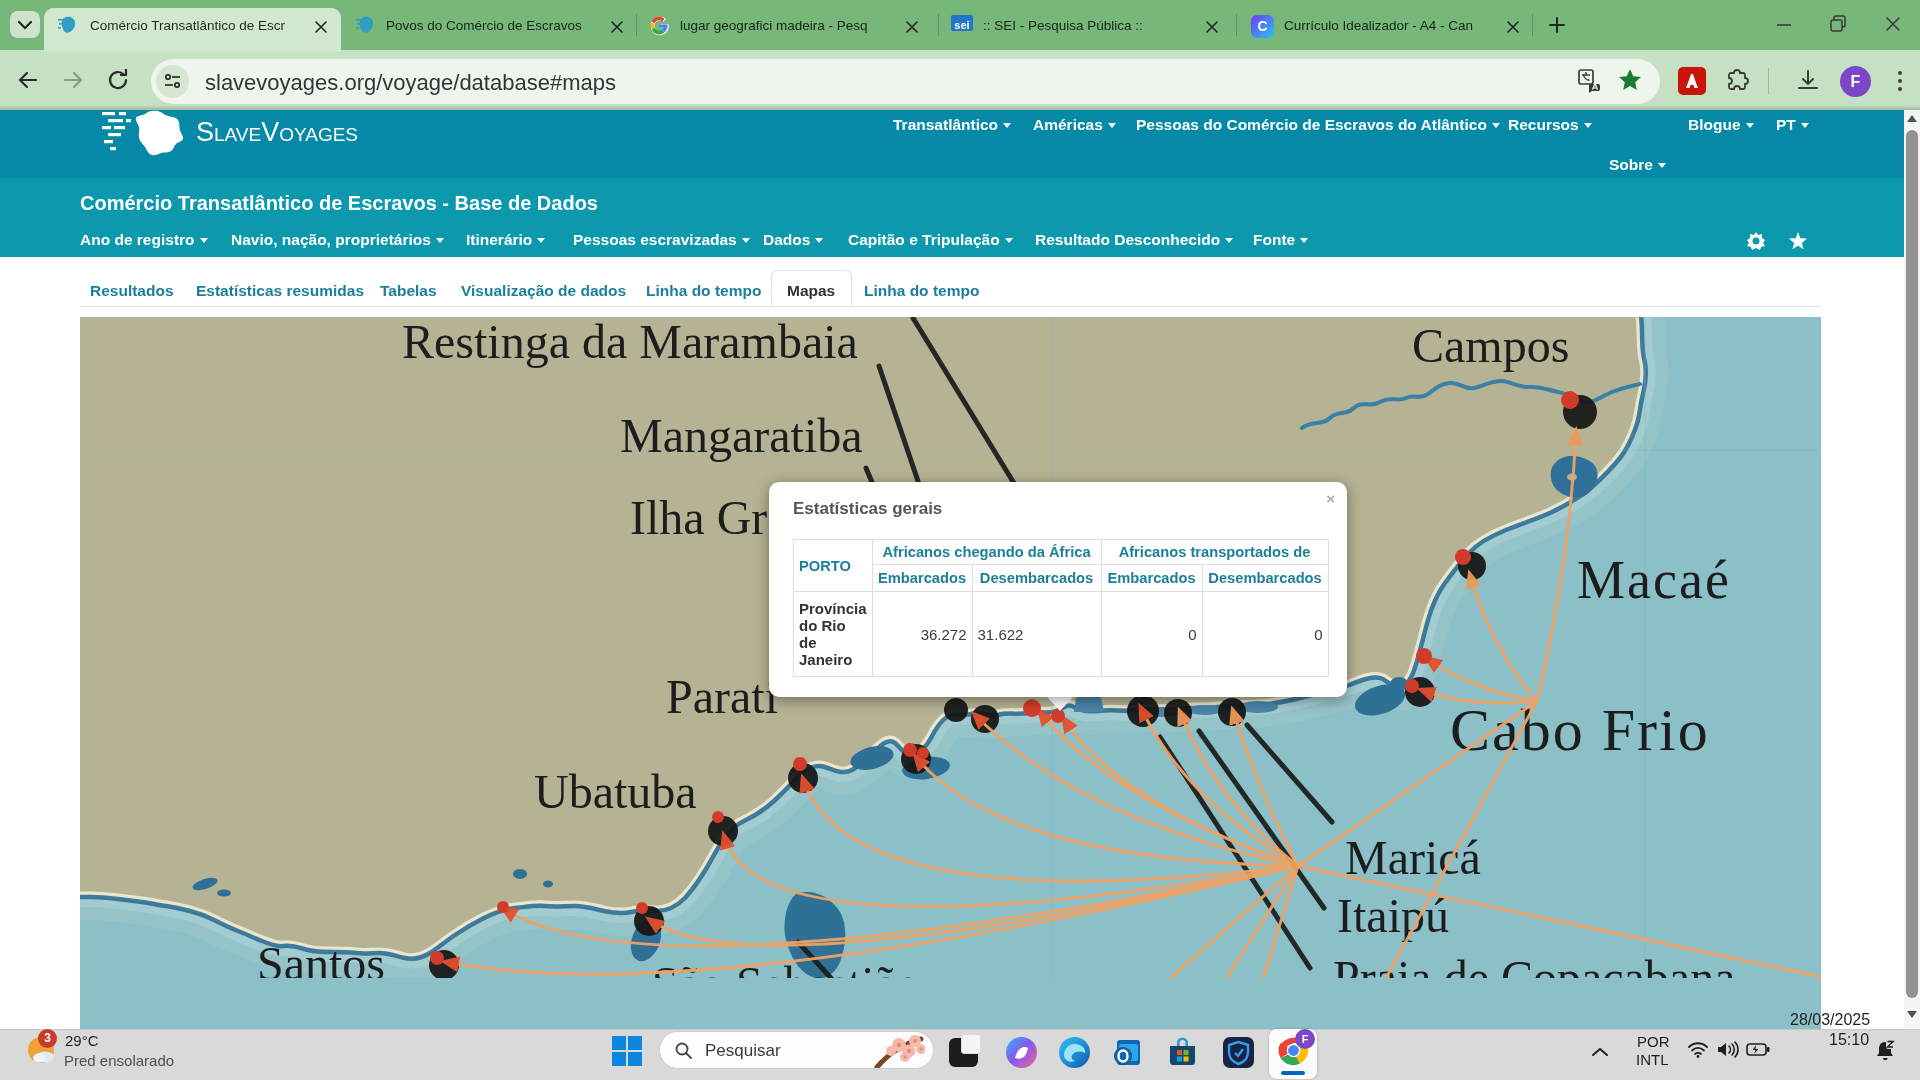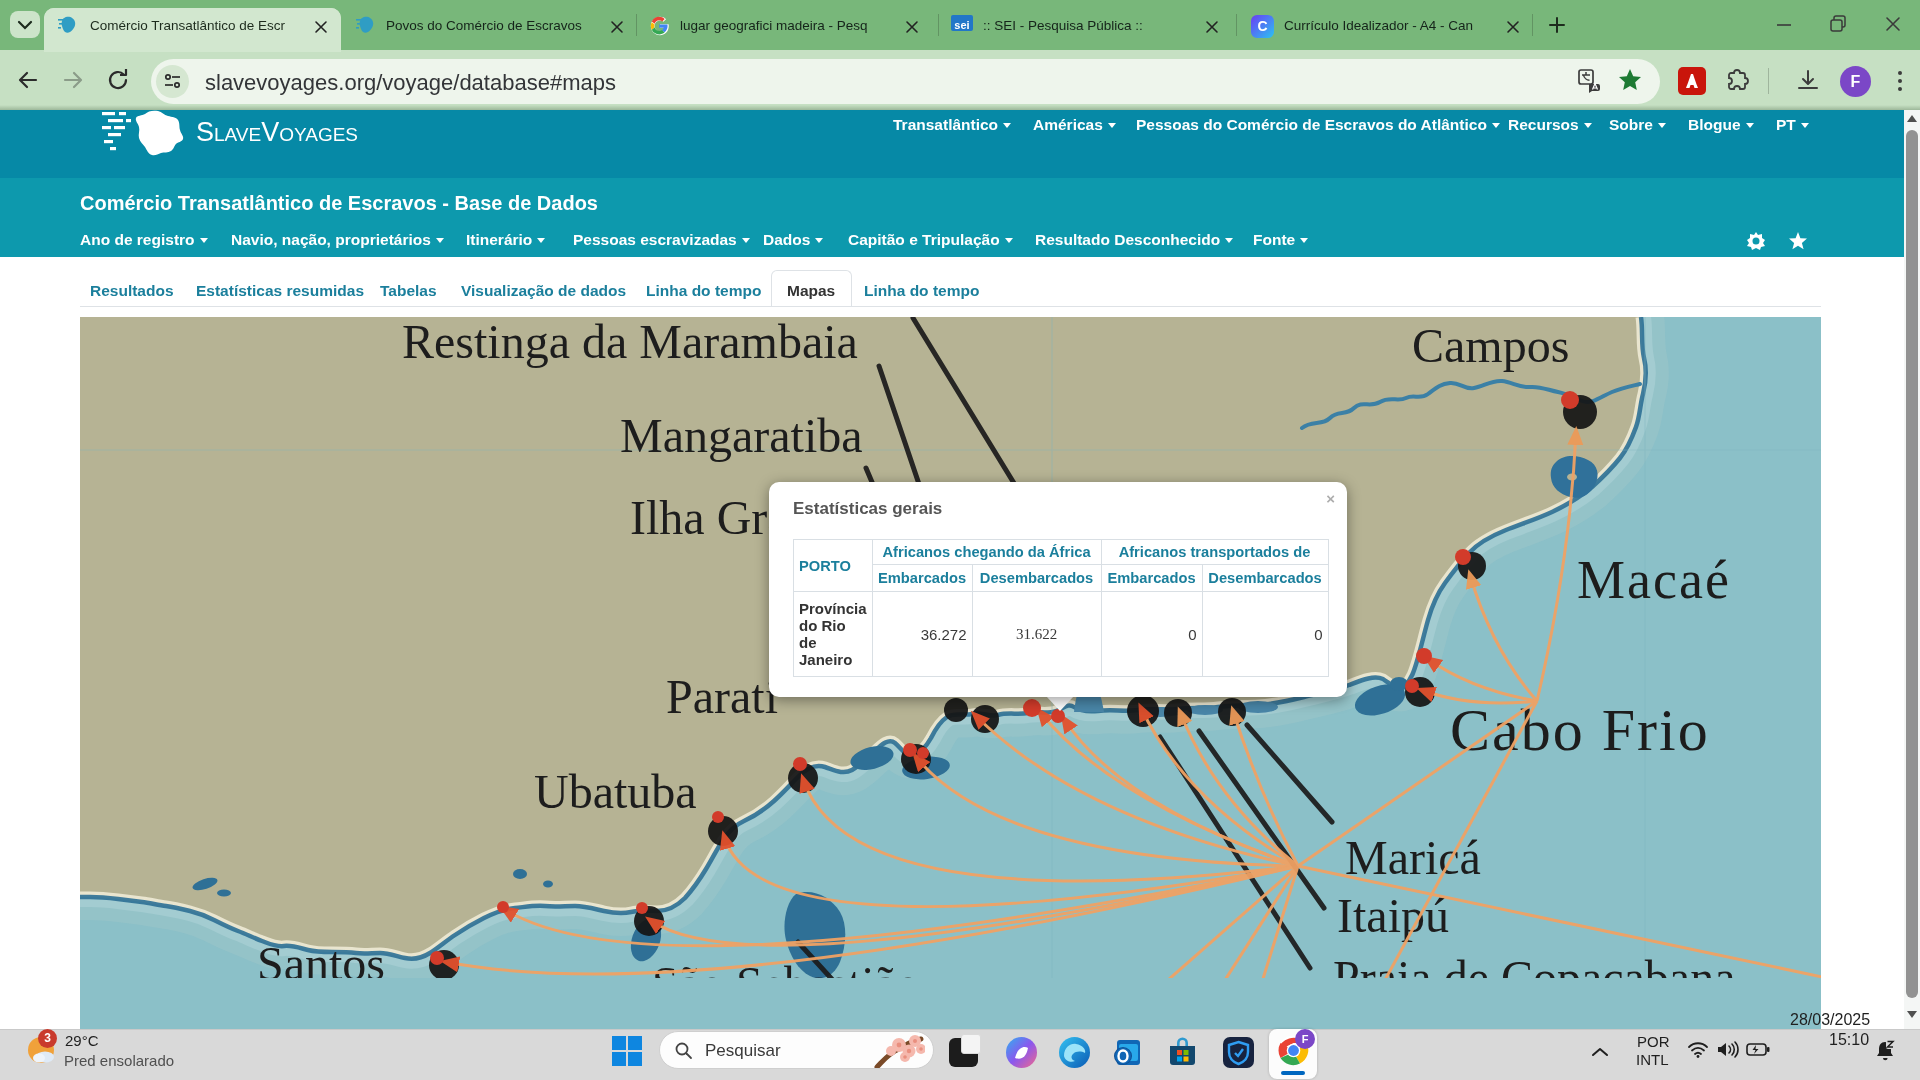--- a/index.html
+++ b/index.html
@@ -199,21 +199,21 @@
     <rect x="10" y="37" width="6" height="3.2"></rect>
     <path d="M45 4 C48 1 53 0 58 1 C62 2 64 5 68 6 C72 7 76 7 78 10 C80 13 79 17 80 20 C81 24 84 26 83 29 C82 32 78 32 76 34 C74 36 74 39 71 41 C68 43 64 42 61 43 C58 44 55 46 52 45 C48 44 47 40 45 37 C43 34 40 32 39 28 C38 24 40 21 39 17 C38 13 35 11 36 8 C37 5 42 6 45 4 Z"></path>
   </g>
 </svg>
 <div class="abs" style="left:196px;top:117px;font-family:Liberation Sans, sans-serif;font-variant:small-caps;font-size:27px;color:#fff;">SlaveVoyages</div>
 
 <div class="nav1" style="left:893px;">Transatlântico<span class="caret"></span></div>
 <div class="nav1" style="left:1033px;">Américas<span class="caret"></span></div>
 <div class="nav1" style="left:1136px;">Pessoas do Comércio de Escravos do Atlântico<span class="caret"></span></div>
 <div class="nav1" style="left:1508px;">Recursos<span class="caret"></span></div>
-<div class="nav1" style="left:1609px;">Sobre<span class="caret"></span></div>
+<div class="nav1" style="left:1609px;margin-top:40px;">Sobre<span class="caret"></span></div>
 <div class="nav1" style="left:1688px;">Blogue<span class="caret"></span></div>
 <div class="nav1" style="left:1776px;">PT<span class="caret"></span></div>
 
 <div id="ptitle">Comércio Transatlântico de Escravos - Base de Dados</div>
 
 <div class="nav2" style="left:80px;">Ano de registro<span class="caret"></span></div>
 <div class="nav2" style="left:231px;">Navio, nação, proprietários<span class="caret"></span></div>
 <div class="nav2" style="left:466px;">Itinerário<span class="caret"></span></div>
 <div class="nav2" style="left:573px;">Pessoas escravizadas<span class="caret"></span></div>
 <div class="nav2" style="left:763px;">Dados<span class="caret"></span></div>
@@ -389,21 +389,21 @@
     </tr>
     <tr>
       <th style="width:100px;height:27px;">Embarcados</th>
       <th style="width:129px;">Desembarcados</th>
       <th style="width:101px;">Embarcados</th>
       <th style="width:126px;">Desembarcados</th>
     </tr>
     <tr>
       <td style="height:85px;font-weight:bold;color:#333;">Província do Rio de Janeiro</td>
       <td style="text-align:right;color:#3a3a3a;">36.272</td>
-      <td style="text-align:center;color:#3a3a3a;font-family:Liberation Serif, serif;">31.622</td>
+      <td style="text-align:left;color:#3a3a3a;">31.622</td>
       <td style="text-align:right;color:#3a3a3a;">0</td>
       <td style="text-align:right;color:#3a3a3a;">0</td>
     </tr>
   </tbody>
     </table>
 </div>
 
 <div id="sbar"></div>
 <div id="sthumb"></div>
 <svg class="abs" style="left:1906px;top:113px;" width="12" height="12" viewBox="0 0 12 12">

